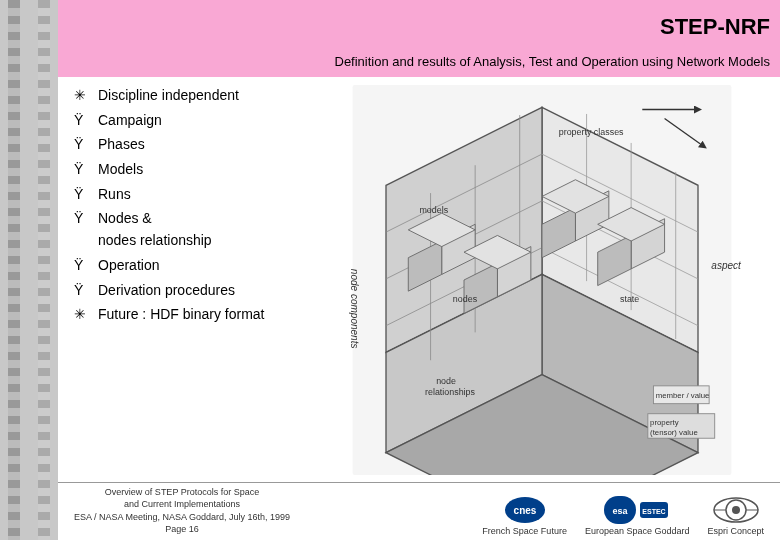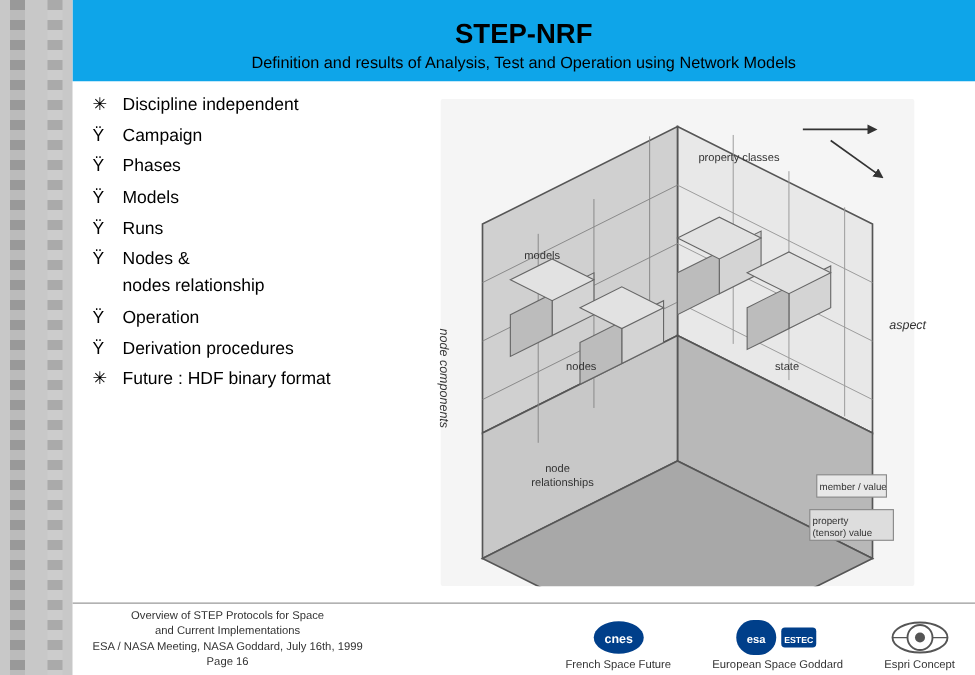--- a/index.html
+++ b/index.html
@@ -52,33 +52,33 @@
 
     
     .main {
       flex: 1;
       display: flex;
       flex-direction: column;
       padding: 0;
     }
 
     .header {
-      text-align: center;
+      text-align: right;
       padding: 14px 10px 8px 10px;
-      background: #0ea5e9;
+      background: #f9a8d4;
     }
     .header-title {
       font-size: 22px;
       font-weight: bold;
       color: #000;
     }
     .header-subtitle {
       font-size: 13px;
       color: #000;
-      margin-top: 2px;
+      margin-top: 14px;
     }
 
     .content-area {
       display: flex;
       flex: 1;
       padding: 4px 10px 4px 16px;
     }
 
     .bullet-list {
       width: 240px;
@@ -124,21 +124,21 @@
       height: 58px;
     }
     .footer-left {
       font-size: 9px;
       line-height: 1.4;
       color: #333;
       text-align: center;
     }
     .footer-logos {
       display: flex;
-      gap: 33px;
+      gap: 18px;
       align-items: flex-end;
     }
     .logo-item {
       display: flex;
       flex-direction: column;
       align-items: center;
       font-size: 9px;
       color: #333;
     }
   </style>

